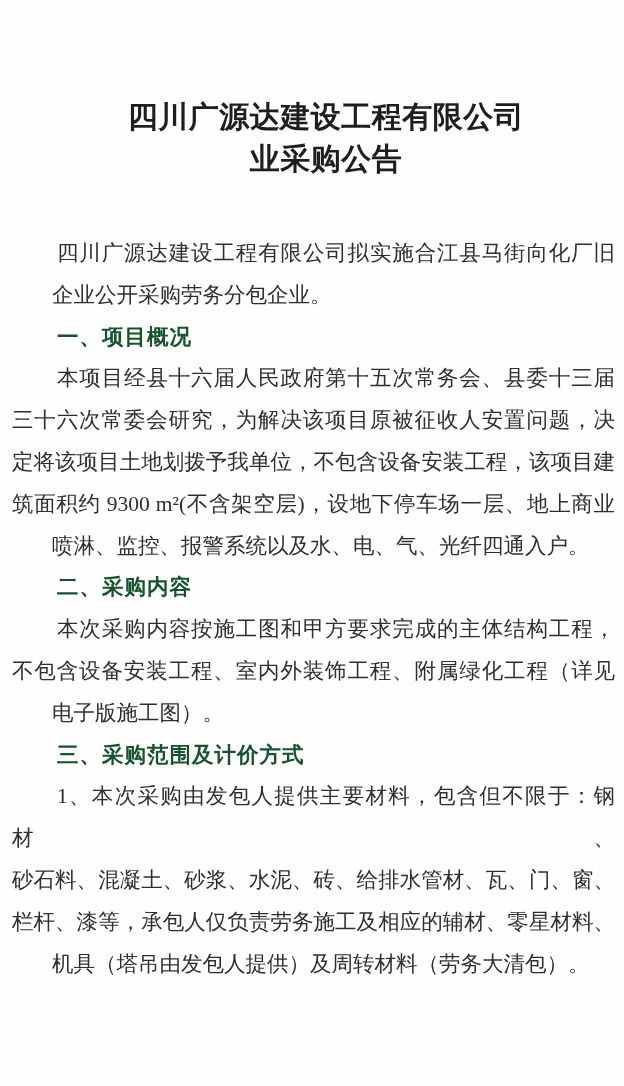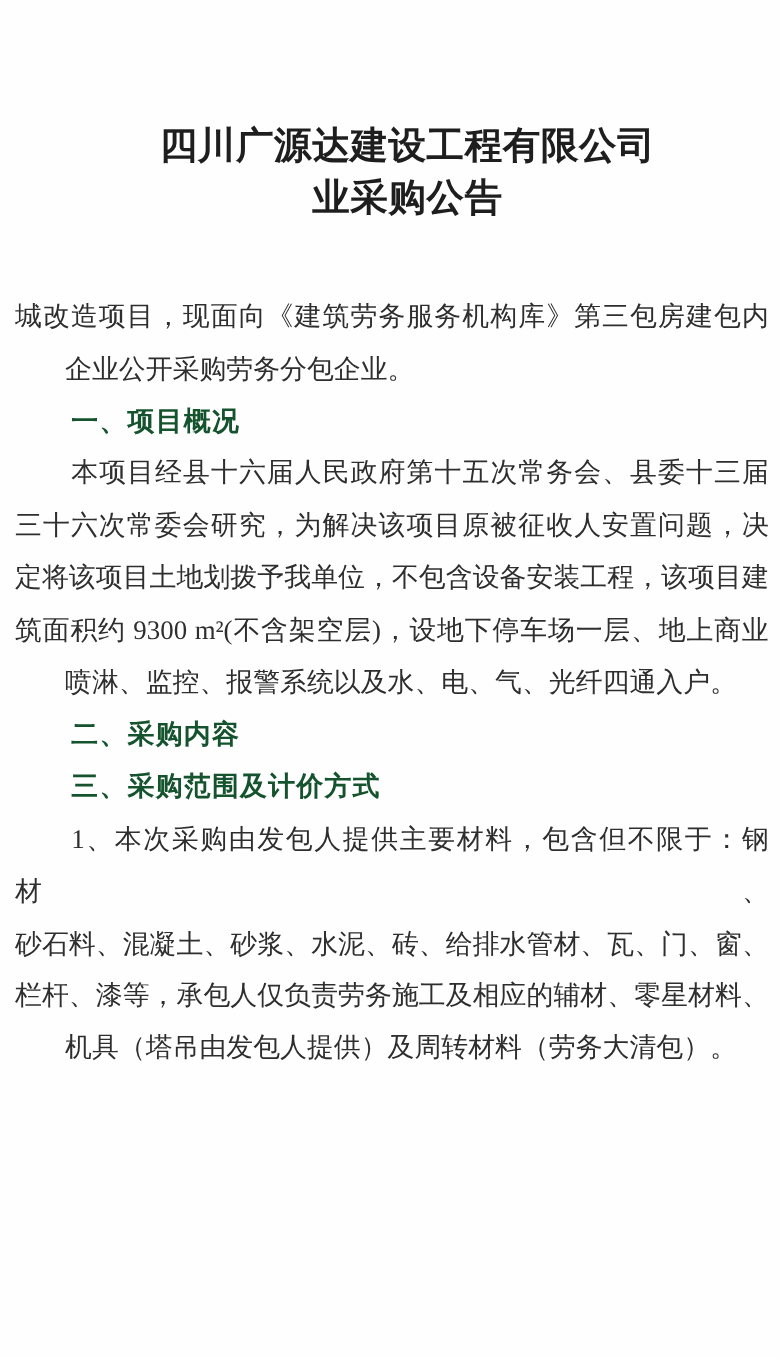--- a/index.html
+++ b/index.html
@@ -60,32 +60,37 @@
 </head>
 <body>
 
 <div class="page">
   <div class="doc-title">
     <div class="title-line">四川广源达建设工程有限公司</div>
     <div class="title-line">业采购公告</div>
   </div>
   <div class="doc-body" id="doc-body">
       <div class="paragraph">
-        <div class="line">城改造项目，现面向《建筑劳务服务机构库》第三包房建包内</div>
+        <div class="line first">四川广源达建设工程有限公司拟实施合江县马街向化厂旧</div>
         <div class="line last">企业公开采购劳务分包企业。</div>
       </div>
       <div class="heading">一、项目概况</div>
       <div class="paragraph">
         <div class="line first">本项目经县十六届人民政府第十五次常务会、县委十三届</div>
         <div class="line">三十六次常委会研究，为解决该项目原被征收人安置问题，决</div>
         <div class="line">定将该项目土地划拨予我单位，不包含设备安装工程，该项目建</div>
         <div class="line">筑面积约 9300 m²(不含架空层)，设地下停车场一层、地上商业</div>
         <div class="line last">喷淋、监控、报警系统以及水、电、气、光纤四通入户。</div>
       </div>
       <div class="heading">二、采购内容</div>
+      <div class="paragraph">
+        <div class="line first">本次采购内容按施工图和甲方要求完成的主体结构工程，</div>
+        <div class="line">不包含设备安装工程、室内外装饰工程、附属绿化工程（详见</div>
+        <div class="line last">电子版施工图）。</div>
+      </div>
       <div class="heading">三、采购范围及计价方式</div>
       <div class="paragraph">
         <div class="line first">1、本次采购由发包人提供主要材料，包含但不限于：钢材、</div>
         <div class="line">砂石料、混凝土、砂浆、水泥、砖、给排水管材、瓦、门、窗、</div>
         <div class="line">栏杆、漆等，承包人仅负责劳务施工及相应的辅材、零星材料、</div>
         <div class="line last">机具（塔吊由发包人提供）及周转材料（劳务大清包）。</div>
       </div>
     </div>
 </div>
 

